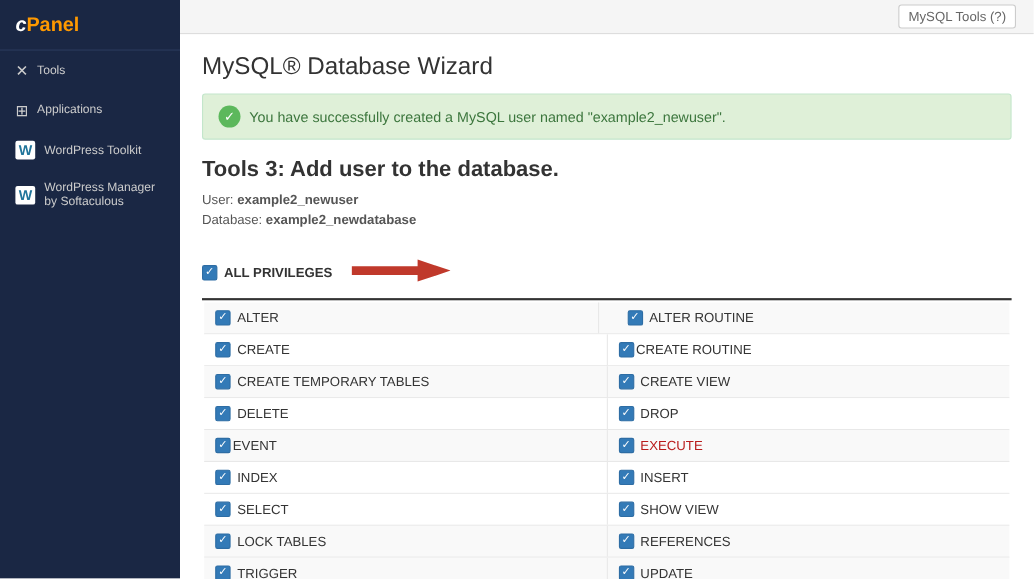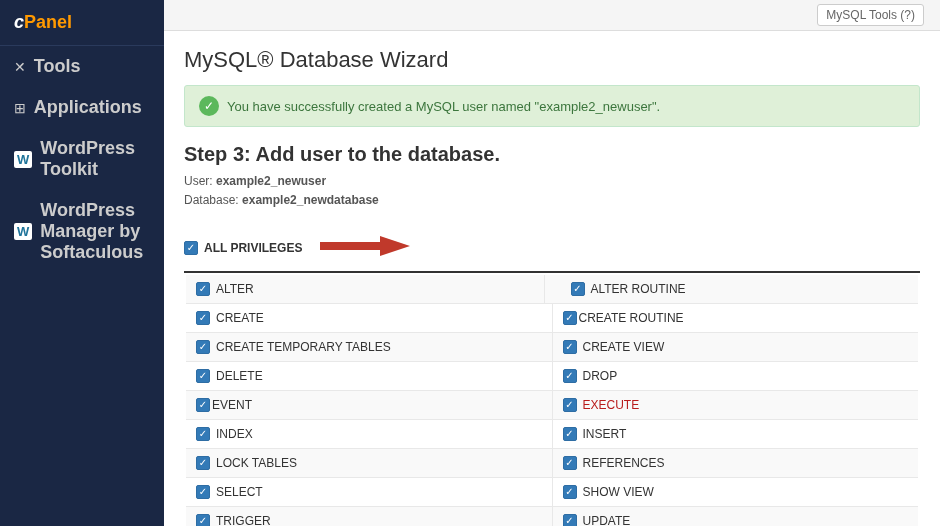--- a/index.html
+++ b/index.html
@@ -31,21 +31,21 @@
     .sidebar-item {
       display: flex;
       align-items: center;
       padding: 10px 14px;
       cursor: pointer;
       font-size: 13px;
       color: #ccc;
       gap: 8px;
     }
     .sidebar-item .icon { font-size: 14px; flex-shrink: 0; }
-    .sidebar-item-label { font-size: 18px; font-weight: bold; }
+    .sidebar-item-label { font-size: 11px; }
 
     
     .main {
       flex: 1;
       background: #fff;
       overflow-y: auto;
       padding: 0;
     }
 
     
@@ -220,21 +220,21 @@
   </div>
 
   <div class="content">
     <h1 class="page-title">MySQL® Database Wizard</h1>
 
     <div class="alert-success">
       <div class="alert-icon">✓</div>
       <span>You have successfully created a MySQL user named "example2_newuser".</span>
     </div>
 
-    <h2 class="step-title">Step 3: Add user to the database.</h2>
+    <h2 class="step-title">Tools 3: Add user to the database.</h2>
     <div class="step-meta">
       <span>User:</span>
       <strong>example2_newuser</strong><br>
       <span>Database:</span>
       <strong>example2_newdatabase</strong>
     </div>
 
     <div class="all-privileges-row">
       <div class="cb"></div>
       <label>ALL PRIVILEGES</label>
@@ -301,38 +301,38 @@
           <tr class="privilege-row" style="display: flex; background: rgb(255, 255, 255); border-bottom: 1px solid rgb(232, 232, 232);">
       <td class="privilege-cell" style="flex:1;padding:7px 10px;display:flex;align-items:center;gap:6px;font-size:12px;color:#333;text-transform:uppercase;border-right:1px solid #e8e8e8;">
         <div class="cb"></div>
         <span>INDEX</span>
       </td>
       <td class="privilege-cell" style="flex:1;padding:7px 10px;display:flex;align-items:center;gap:6px;font-size:12px;color:#333;text-transform:uppercase;">
         <div class="cb"></div>
         <span>INSERT</span>
       </td>
     </tr>
+          <tr class="privilege-row" style="display: flex; background: rgb(255, 255, 255); border-bottom: 1px solid rgb(232, 232, 232);">
+      <td class="privilege-cell" style="flex:1;padding:7px 10px;display:flex;align-items:center;gap:6px;font-size:12px;color:#333;text-transform:uppercase;border-right:1px solid #e8e8e8;">
+        <div class="cb"></div>
+        <span>SELECT</span>
+      </td>
+      <td class="privilege-cell" style="flex:1;padding:7px 10px;display:flex;align-items:center;gap:6px;font-size:12px;color:#333;text-transform:uppercase;">
+        <div class="cb"></div>
+        <span>SHOW VIEW</span>
+      </td>
+    </tr>
           <tr class="privilege-row" style="display: flex; background: rgb(249, 249, 249); border-bottom: 1px solid rgb(232, 232, 232);">
       <td class="privilege-cell" style="flex:1;padding:7px 10px;display:flex;align-items:center;gap:6px;font-size:12px;color:#333;text-transform:uppercase;border-right:1px solid #e8e8e8;">
         <div class="cb"></div>
         <span>LOCK TABLES</span>
       </td>
       <td class="privilege-cell" style="flex:1;padding:7px 10px;display:flex;align-items:center;gap:6px;font-size:12px;color:#333;text-transform:uppercase;">
         <div class="cb"></div>
         <span>REFERENCES</span>
-      </td>
-    </tr>
-          <tr class="privilege-row" style="display: flex; background: rgb(255, 255, 255); border-bottom: 1px solid rgb(232, 232, 232);">
-      <td class="privilege-cell" style="flex:1;padding:7px 10px;display:flex;align-items:center;gap:6px;font-size:12px;color:#333;text-transform:uppercase;border-right:1px solid #e8e8e8;">
-        <div class="cb"></div>
-        <span>SELECT</span>
-      </td>
-      <td class="privilege-cell" style="flex:1;padding:7px 10px;display:flex;align-items:center;gap:6px;font-size:12px;color:#333;text-transform:uppercase;">
-        <div class="cb"></div>
-        <span>SHOW VIEW</span>
       </td>
     </tr>
           <tr class="privilege-row" style="display: flex; background: rgb(249, 249, 249); border-bottom: 1px solid rgb(232, 232, 232);">
       <td class="privilege-cell" style="flex:1;padding:7px 10px;display:flex;align-items:center;gap:6px;font-size:12px;color:#333;text-transform:uppercase;border-right:1px solid #e8e8e8;">
         <div class="cb"></div>
         <span>TRIGGER</span>
       </td>
       <td class="privilege-cell" style="flex:1;padding:7px 10px;display:flex;align-items:center;gap:6px;font-size:12px;color:#333;text-transform:uppercase;">
         <div class="cb"></div>
         <span>UPDATE</span>

